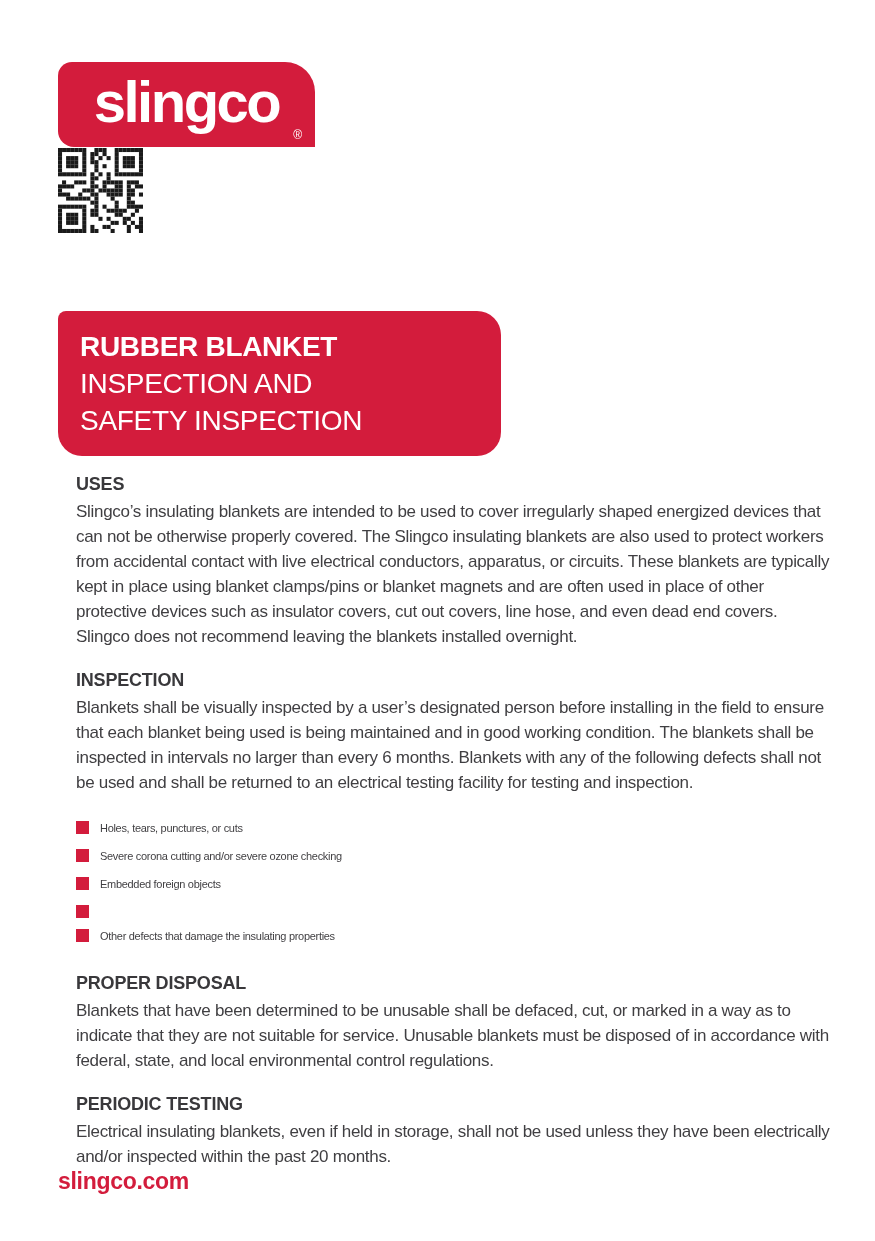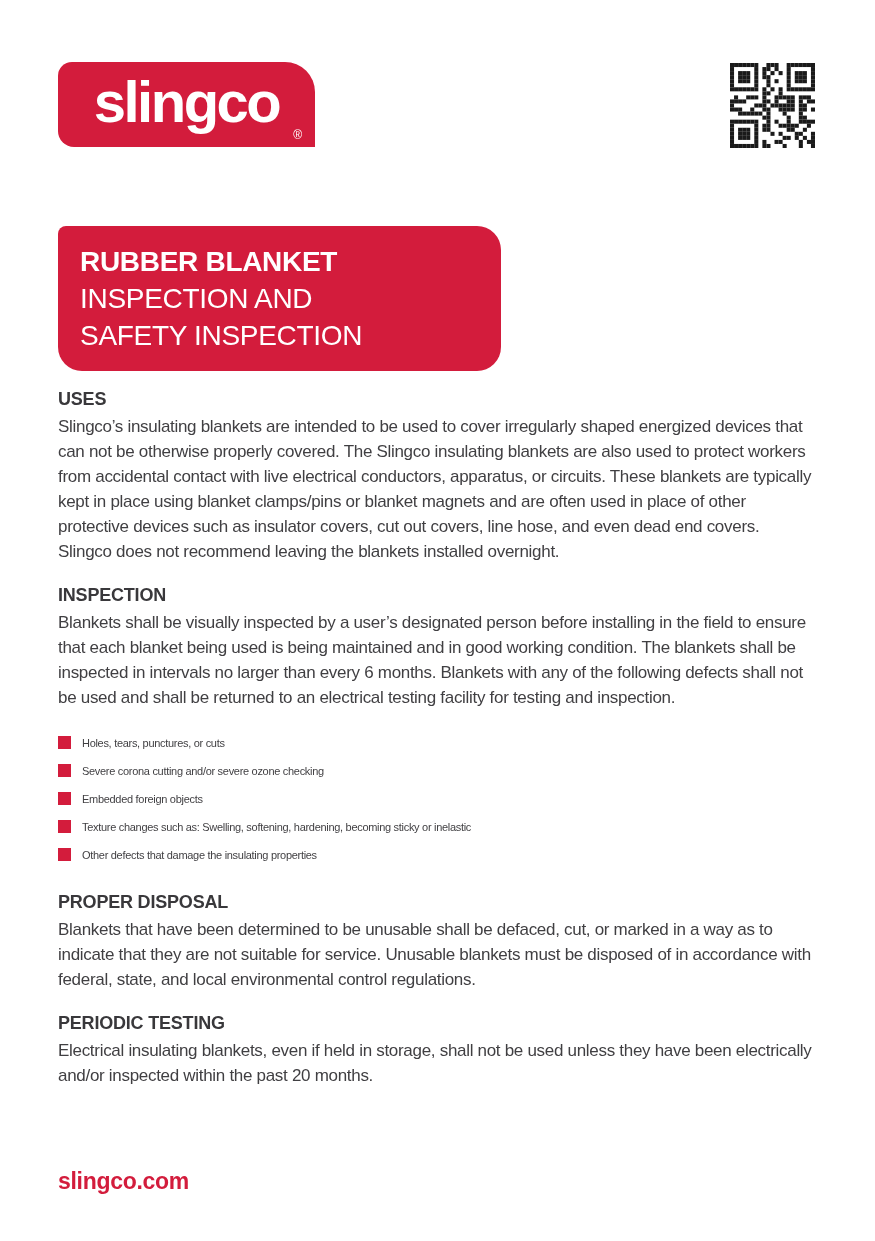--- a/index.html
+++ b/index.html
@@ -7,20 +7,21 @@
     position:relative;
     width:875px;height:1241px;
     background:#ffffff;
     font-family:"Liberation Sans", sans-serif;
     overflow:hidden;
   }
   
   .header-row{
     display:flex;justify-content:space-between;align-items:flex-start;
     margin:62px 60px 0 58px;
+    flex-direction:column;
   }
   .logo-box{
     position:relative;
     width:257px;height:85px;
     background:var(--brand-red,#D31C3C);
     border-radius:14px 30px 0 16px;
     display:flex;align-items:center;justify-content:center;
   }
   .logo-word{
     color:#ffffff;
@@ -41,21 +42,21 @@
     margin:78px 0 0 58px;
     width:443px;height:145px;
     background:var(--brand-red,#D31C3C);
     border-radius:8px 24px 24px 24px;
     padding:17px 18px 0 22px;
     color:#ffffff;
   }
   .banner .t1{font-size:28px;font-weight:700;line-height:37px;letter-spacing:-0.3px;}
   .banner .t2{font-size:28px;font-weight:400;line-height:37px;letter-spacing:-0.3px;}
   
-  .content{margin:0 58px;width:759px;}
+  .content{margin:0 76px;width:759px;}
   .section{margin-top:20px;}
   .section.first{margin-top:17px;}
   h3{
     margin:0 0 3px 0;
     font-size:18px;font-weight:700;line-height:23px;
     color:#39383B;letter-spacing:-0.2px;
   }
   .body-text{
     margin:0;
     font-size:17px;line-height:25px;letter-spacing:-0.3px;
@@ -345,21 +346,20 @@
       <li>
         <span class="bullet-sq"></span>
         <span>Severe corona cutting and/or severe ozone checking</span>
       </li>
       <li>
         <span class="bullet-sq"></span>
         <span>Embedded foreign objects</span>
       </li>
       <li>
         <span class="bullet-sq"></span>
-        <span>Texture changes such as: Swelling, softening, hardening, becoming sticky or inelastic</span>
       </li>
       <li>
         <span class="bullet-sq"></span>
         <span>Other defects that damage the insulating properties</span>
       </li>
     </ul>
 
     <div class="section" style="margin-top:26px;">
       <h3>PROPER DISPOSAL</h3>
       <p class="body-text">Blankets that have been determined to be unusable shall be defaced, cut, or marked in a way as to indicate that they are not suitable for service. Unusable blankets must be disposed of in accordance with federal, state, and local environmental control regulations.</p>

